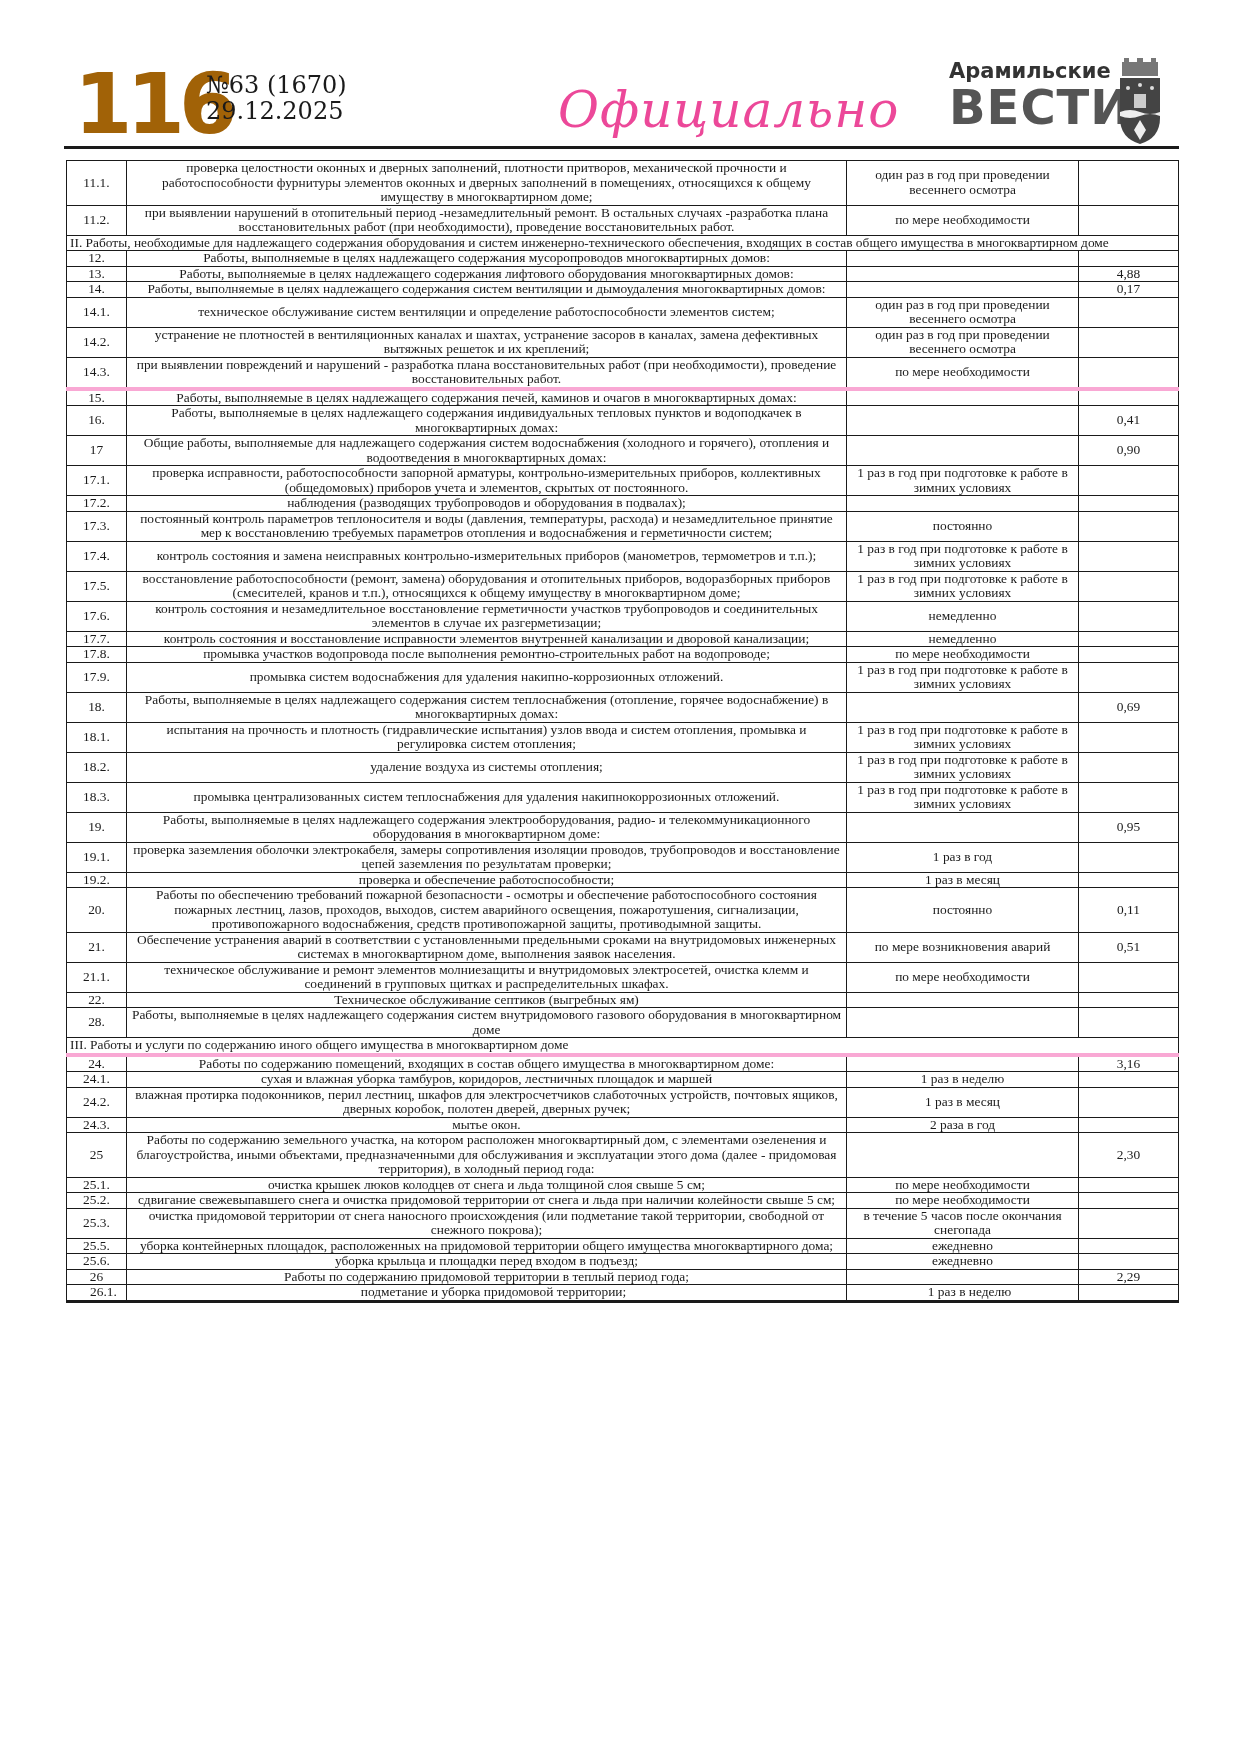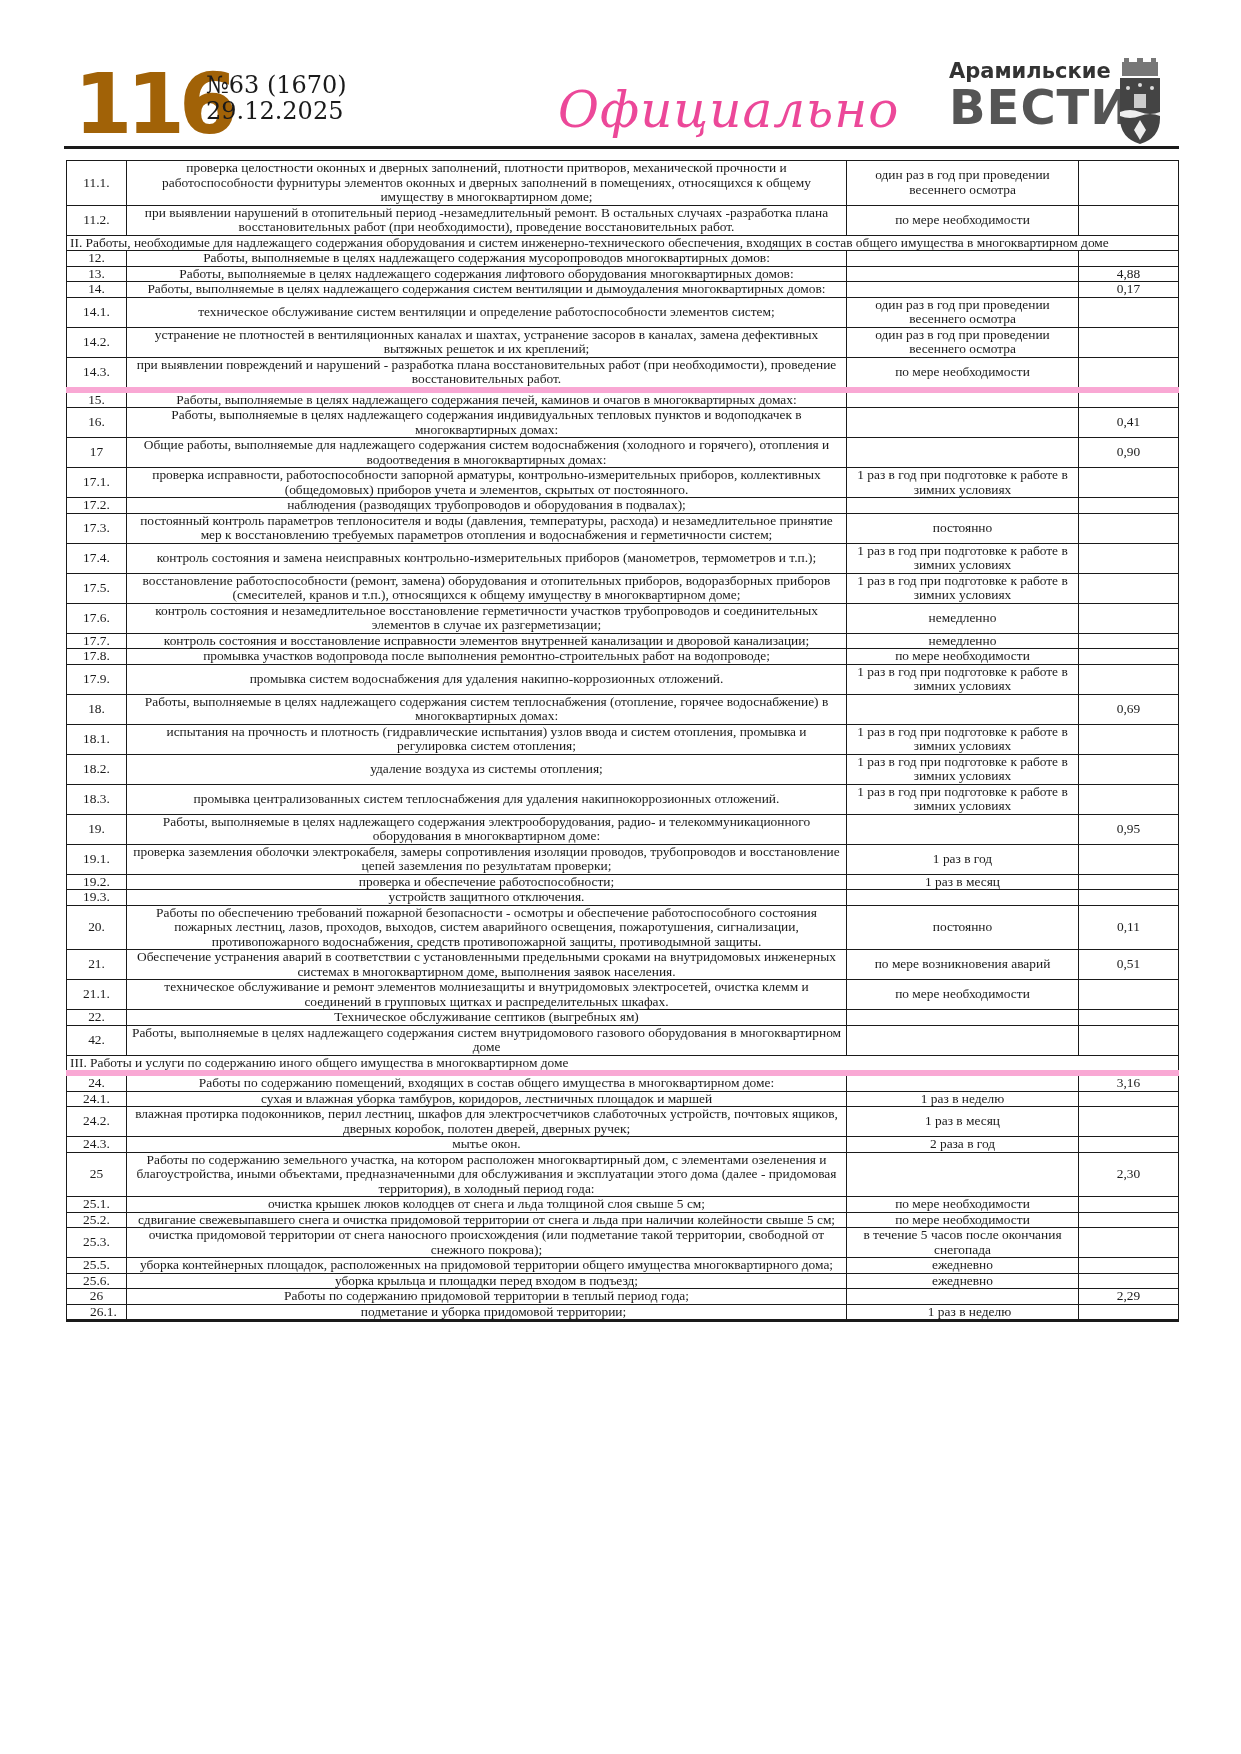--- a/index.html
+++ b/index.html
@@ -12,21 +12,21 @@
   .logo-top { font-family: "DejaVu Sans", sans-serif; font-weight: bold; font-size: 21px; color: #333; line-height: 22px; }
   .logo-main { font-family: "DejaVu Sans", sans-serif; font-weight: bold; font-size: 48px; color: #555; line-height: 50px; letter-spacing: 1px; }
   .crest { position: absolute; left: 1052px; top: 18px; width: 48px; height: 88px; }
   .head-rule { position: absolute; left: 64px; top: 146px; width: 1115px; height: 3px; background: #1a1a1a; }
 
   table.works { position: absolute; left: 66px; top: 160px; width: 1112px; border-collapse: collapse; table-layout: fixed;
     font-family: "Liberation Serif", serif; font-size: 13.4px; line-height: 14.5px; color: #1a1a1a; }
   table.works td { border: 1px solid #1a1a1a; padding: 0 3px; text-align: center; vertical-align: middle; }
   col.c-num { width: 60px; } col.c-desc { width: 720px; } col.c-freq { width: 232px; } col.c-val { width: 100px; }
   tr.section td { text-align: left; }
-  tr.thick-top td { border-top: 6px solid #f9a8d4; }
+  tr.thick-top td { border-top: 4px solid #f9a8d4; }
   tr.last td { border-bottom: 3px solid #1a1a1a; padding-left: 17px; }
 </style>
 </head>
 <body>
 
 <div class="masthead">
   <div class="page-num">116</div>
   <div class="issue">
     <div>№63 (1670)</div>
     <div>29.12.2025</div>
@@ -219,26 +219,20 @@
         <td>1 раз в год</td>
         <td></td>
       </tr>
       <tr>
         <td>19.2.</td>
         <td>проверка и обеспечение работоспособности;</td>
         <td>1 раз в месяц</td>
         <td></td>
       </tr>
       <tr>
-        <td>19.3.</td>
-        <td>устройств защитного отключения.</td>
-        <td></td>
-        <td></td>
-      </tr>
-      <tr>
         <td>20.</td>
         <td>Работы по обеспечению требований пожарной безопасности - осмотры и обеспечение работоспособного состояния пожарных лестниц, лазов, проходов, выходов, систем аварийного освещения, пожаротушения, сигнализации, противопожарного водоснабжения, средств противопожарной защиты, противодымной защиты.</td>
         <td>постоянно</td>
         <td>0,11</td>
       </tr>
       <tr>
         <td>21.</td>
         <td>Обеспечение устранения аварий в соответствии с установленными предельными сроками на внутридомовых инженерных системах в многоквартирном доме, выполнения заявок населения.</td>
         <td>по мере возникновения аварий</td>
         <td>0,51</td>
@@ -249,21 +243,21 @@
         <td>по мере необходимости</td>
         <td></td>
       </tr>
       <tr>
         <td>22.</td>
         <td>Техническое обслуживание септиков (выгребных ям)</td>
         <td></td>
         <td></td>
       </tr>
       <tr>
-        <td>42.</td>
+        <td>28.</td>
         <td>Работы, выполняемые в целях надлежащего содержания систем внутридомового газового оборудования в многоквартирном доме</td>
         <td></td>
         <td></td>
       </tr>
       <tr class="section">
         <td colspan="4">III. Работы и услуги по содержанию иного общего имущества в многоквартирном доме</td>
       </tr>
       <tr class="thick-top">
         <td>24.</td>
         <td>Работы по содержанию помещений, входящих в состав общего имущества в многоквартирном доме:</td>

